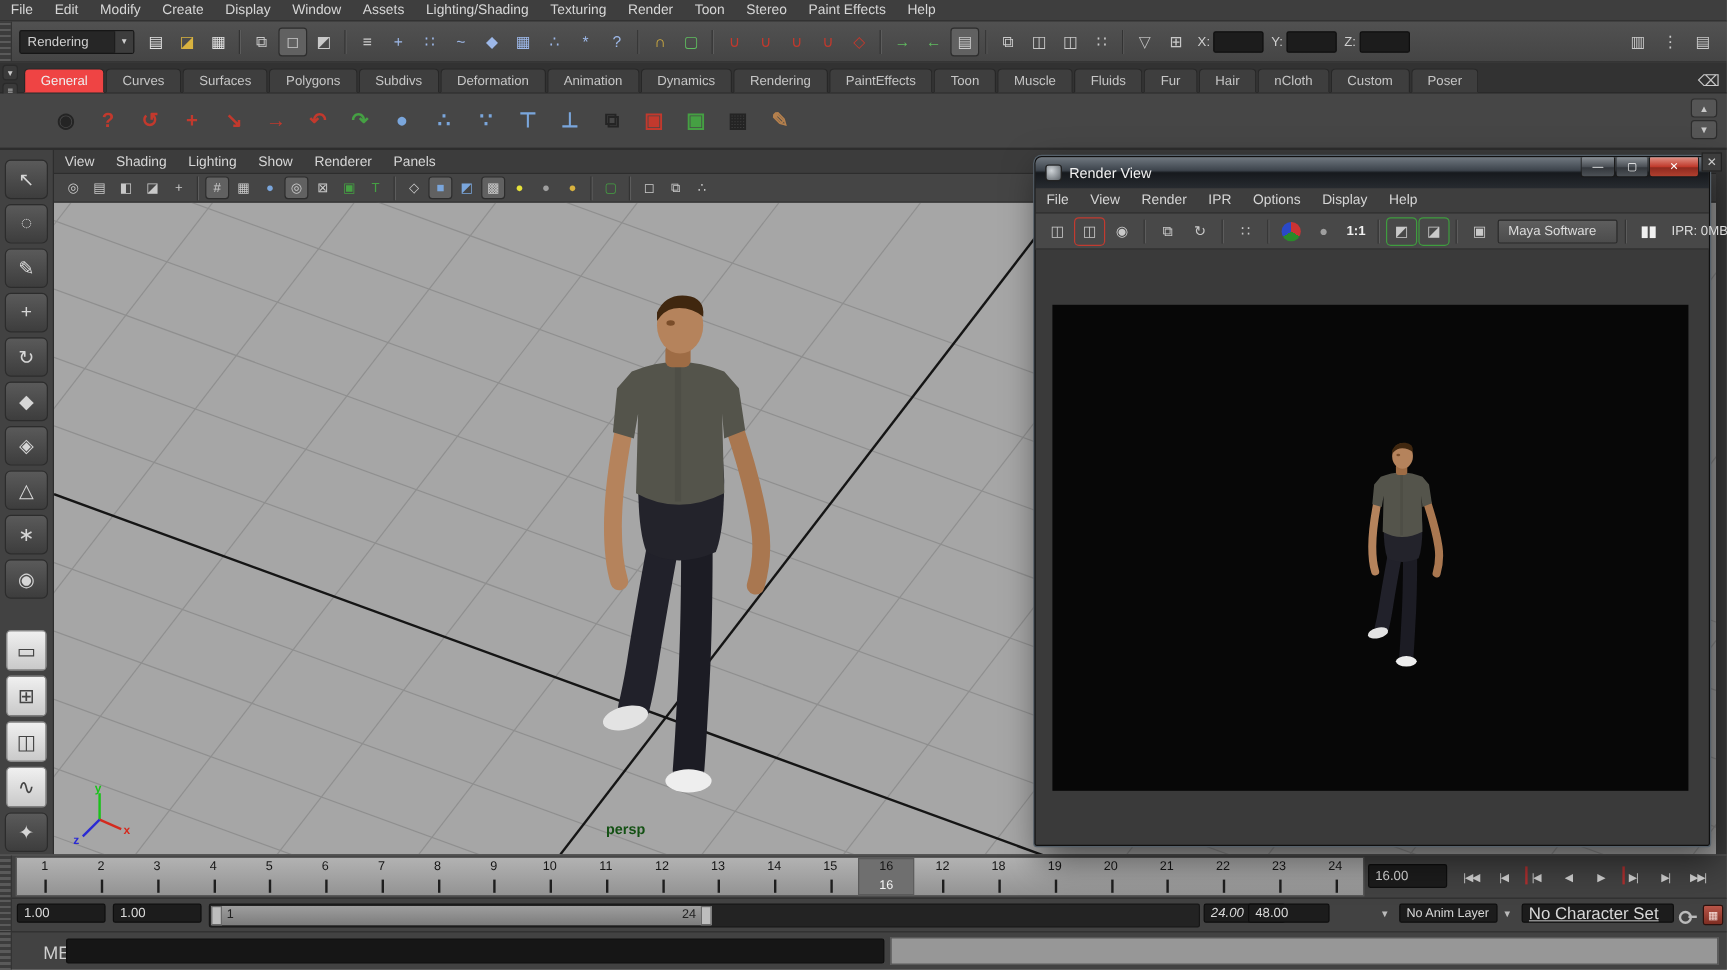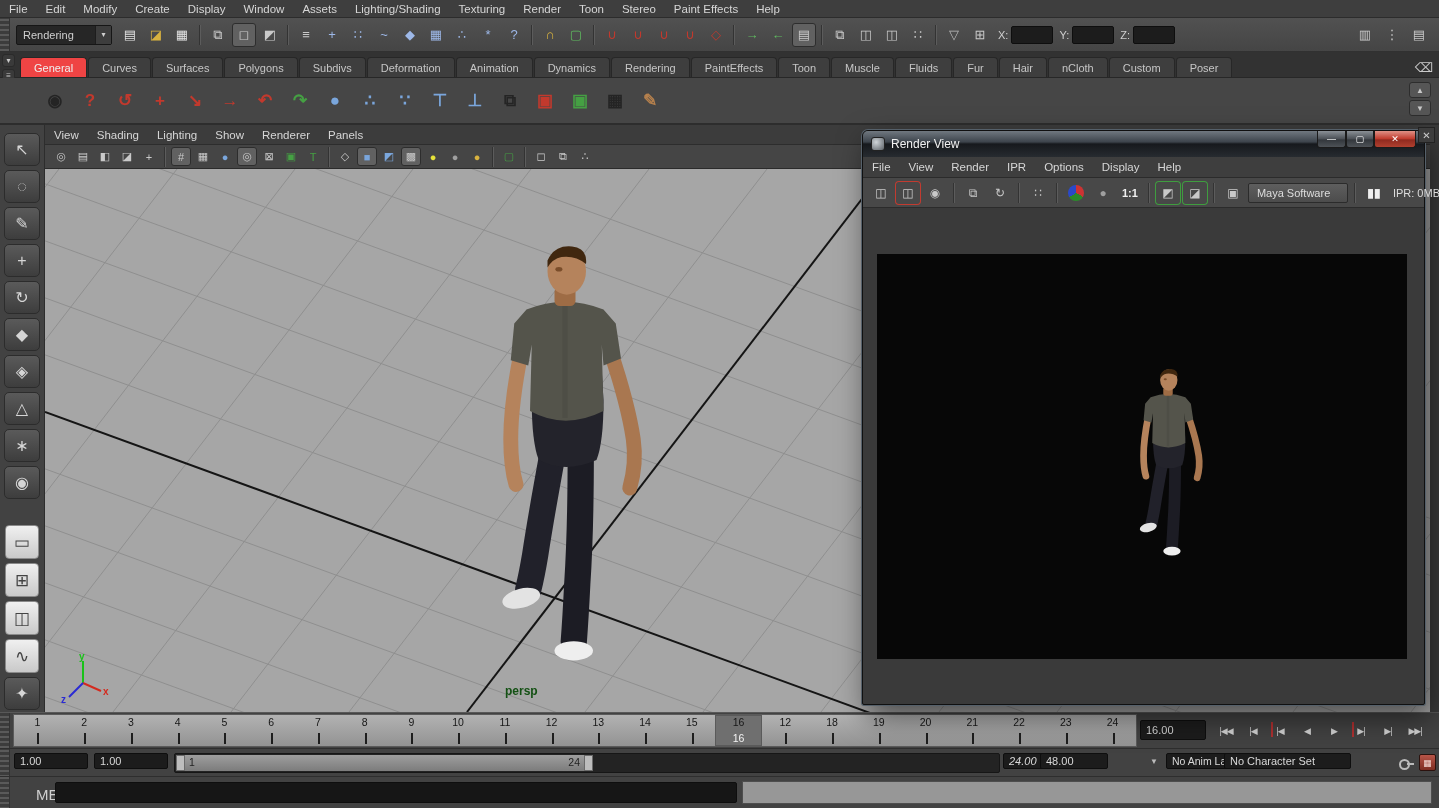--- a/index.html
+++ b/index.html
@@ -591,21 +591,21 @@
         <span class="lab" style="left:13px">1</span>
         <span class="lab" style="right:13px">24</span>
         <div class="rs-handle" style="right:0"></div>
       </div>
     </div>
     <input style="left: 1003px; width: 68px; font-style: italic;" value="24.00">
     <input style="left: 1040px; width: 68px;" value="48.00">
     <span id="rs-dd1" style="left:1150px">▼</span>
     <input style="left: 1166px; width: 82px; font-size: 10.5px;" value="No Anim Layer">
     <span id="rs-dd2" style="left:1252px">▼</span>
-    <input style="left: 1224px; width: 127px; font-size: 11px;" value="No Character Set">
+    <input style="left: 1268px; width: 127px; font-size: 14px; text-decoration: underline;" value="No Character Set">
     <span class="keyicon" style="left:1398px"></span>
     <div id="autokey-btn">▦</div>
   </div>
 
   <div id="cmd-row" class="abs">
     <div class="hgrip" style="position:absolute;left:0;top:0;height:32px"></div>
     <span id="mel-label">MEL</span>
     <input id="mel-input" value="" style="">
     <div id="help-line"></div>
   </div>

